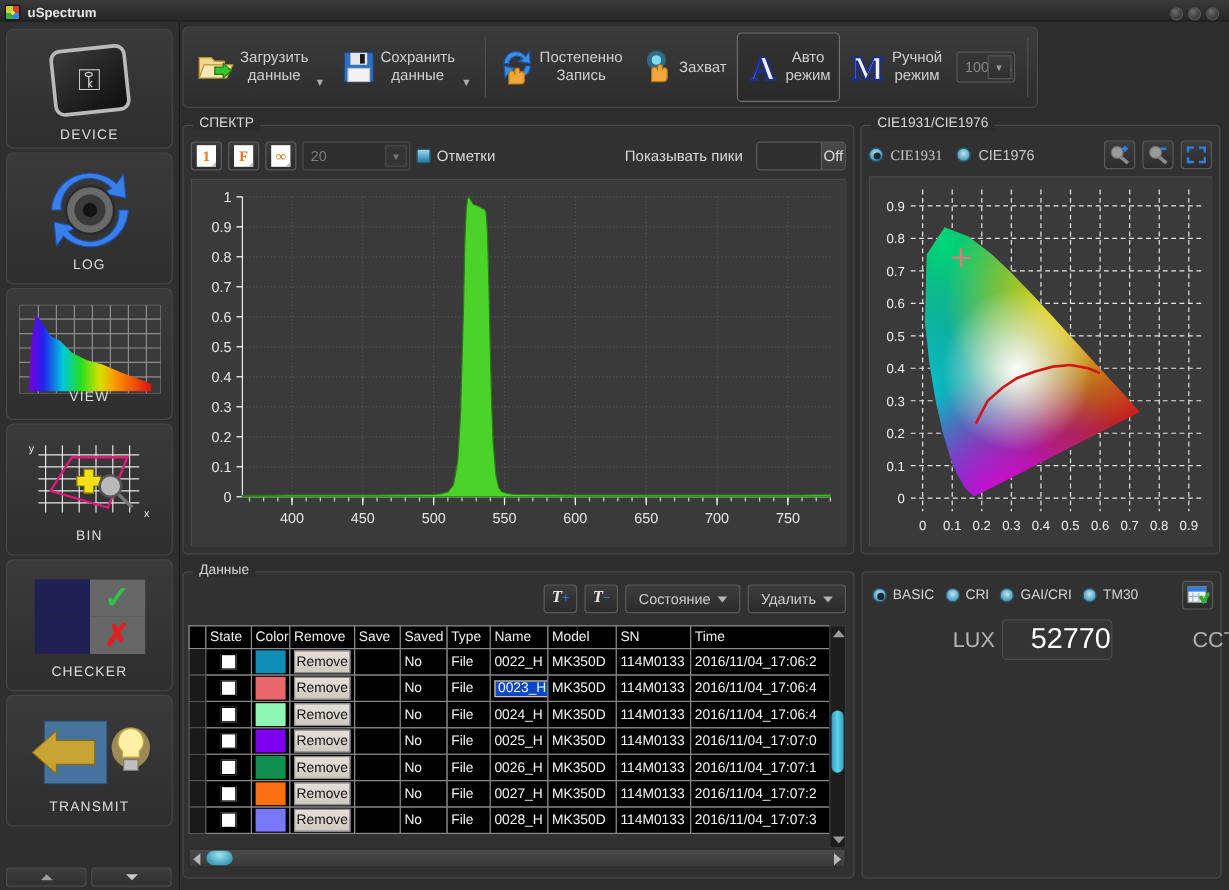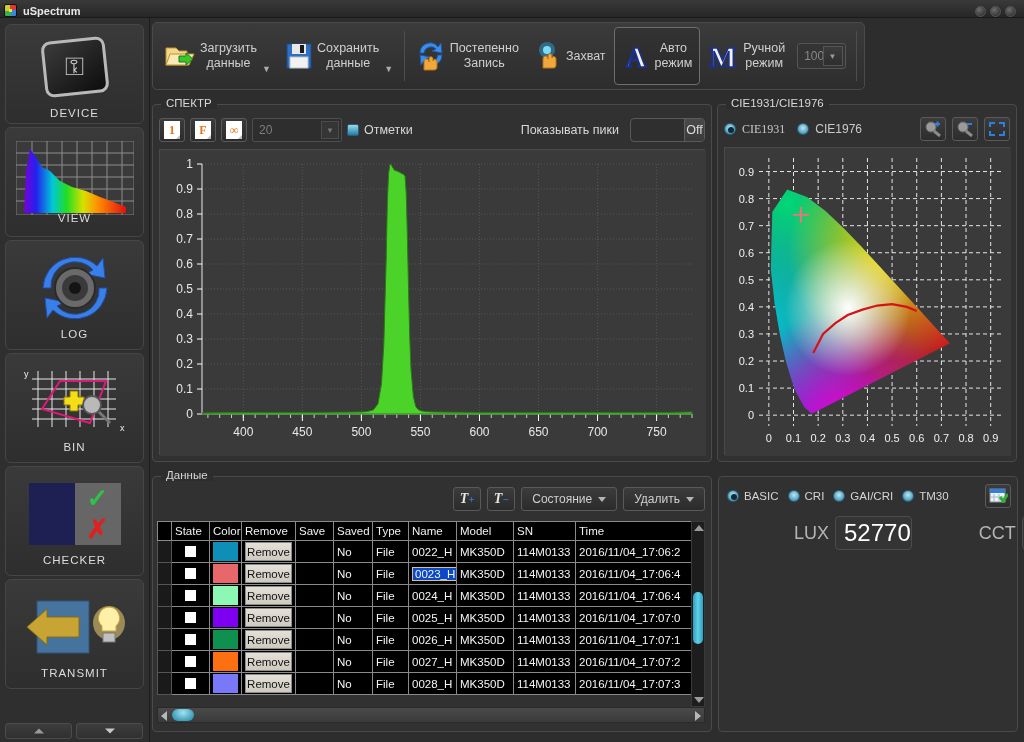--- a/index.html
+++ b/index.html
@@ -209,21 +209,21 @@
   .hscroll .rt { right:3px; border-left:6px solid #b8b8b8; }
 
   
   #grp-meas { left:718px; top:476px; width:300px; height:256px; }
   .meas-top { position:absolute; left:8px; top:8px; width:284px; height:22px; display:flex; align-items:center; gap:5px; font-size:11.5px; }
   .meas-list { position:absolute; left:6px; top:34px; width:288px; height:214px; display:flex; flex-direction:row; justify-content:space-between; padding:4px 0; }
   .meas-row { display:flex; align-items:center; height:36px; }
   .meas-row .mlabel { width:110px; text-align:right; padding-right:6px; color:#b4b4b4; font-size:18px; }
   .meas-row .mval {
     flex:1; height:34px; border:1px solid #4c4c4c; border-radius:4px;
-    background:#343434; color:#fff; font-size:24px; display:flex; align-items:center; padding-left:8px;
+    background:#343434; color:#fff; font-size:24px; display:flex; align-items:center; padding-left:23px;
   }
   .svg-ico { display:block; }
 </style>
 </head>
 <body>
 
 <div class="app">
 
   <div class="titlebar">
     <div class="tb-logo"></div>
@@ -237,20 +237,33 @@
 
   <div class="sidebar">
 
     <div class="side-item" style="height:100px;margin-top:2px;">
       <div class="glyph">
         <div class="ic-device">
             <span class="usb">⚿</span>
           </div>
       </div>
       <div class="lbl">DEVICE</div>
+    </div>
+
+    <div class="side-item">
+      <div class="glyph">
+        <svg class="svg-ico" width="80" height="72" viewBox="0 0 80 72">
+          <path d="M8 36 A32 32 0 0 1 62 14 L68 6 L70 26 L50 22 L58 18 A24 24 0 0 0 16 36 Z" fill="#3a7ee8" stroke="#1d4fa8"></path>
+          <path d="M72 36 A32 32 0 0 1 18 58 L12 66 L10 46 L30 50 L22 54 A24 24 0 0 0 64 36 Z" fill="#3a7ee8" stroke="#1d4fa8"></path>
+          <circle cx="40" cy="36" r="20" fill="#6a6a6a" stroke="#2a2a2a" stroke-width="2"></circle>
+          <circle cx="40" cy="36" r="13" fill="#3a3a3a"></circle>
+          <circle cx="40" cy="36" r="6" fill="#141414"></circle>
+        </svg>
+      </div>
+      <div class="lbl">LOG</div>
     </div>
 
     <div class="side-item">
       <div class="glyph">
         <svg class="svg-ico" width="118" height="74" viewBox="0 0 118 74">
           <rect x="0" y="0" width="118" height="74" fill="#3a3a3a" stroke="#7d7d7d"></rect>
           <g stroke="#8d8d8d" stroke-width="1">
             <path d="M16 0V74M31 0V74M46 0V74M61 0V74M76 0V74M91 0V74M106 0V74"></path>
             <path d="M0 12H118M0 24H118M0 36H118M0 48H118M0 60H118"></path>
           </g>
@@ -262,33 +275,20 @@
                 <stop offset="42%" stop-color="#22dd22"></stop>
               <stop offset="58%" stop-color="#d8e000"></stop>
                 <stop offset="72%" stop-color="#ff9000"></stop>
               <stop offset="100%" stop-color="#e01010"></stop>
             </linearGradient>
           </defs>
           <path d="M8 72 L10 30 L14 8 L20 16 L26 26 L34 30 L44 40 L56 46 L70 50 L84 56 L100 62 L110 66 L110 72 Z" fill="url(#specgrad)"></path>
         </svg>
       </div>
       <div class="lbl" style="margin-top:-4px;">VIEW</div>
-    </div>
-
-    <div class="side-item">
-      <div class="glyph">
-        <svg class="svg-ico" width="80" height="72" viewBox="0 0 80 72">
-          <path d="M8 36 A32 32 0 0 1 62 14 L68 6 L70 26 L50 22 L58 18 A24 24 0 0 0 16 36 Z" fill="#3a7ee8" stroke="#1d4fa8"></path>
-          <path d="M72 36 A32 32 0 0 1 18 58 L12 66 L10 46 L30 50 L22 54 A24 24 0 0 0 64 36 Z" fill="#3a7ee8" stroke="#1d4fa8"></path>
-          <circle cx="40" cy="36" r="20" fill="#6a6a6a" stroke="#2a2a2a" stroke-width="2"></circle>
-          <circle cx="40" cy="36" r="13" fill="#3a3a3a"></circle>
-          <circle cx="40" cy="36" r="6" fill="#141414"></circle>
-        </svg>
-      </div>
-      <div class="lbl">LOG</div>
     </div>
 
     <div class="side-item">
       <div class="glyph">
         <svg class="svg-ico" width="110" height="72" viewBox="0 0 110 72">
           <text x="4" y="12" fill="#eee" font-size="9" font-family="Liberation Sans">y</text>
           <text x="100" y="66" fill="#eee" font-size="9" font-family="Liberation Sans">x</text>
           <g stroke="#e6e6e6" stroke-width="1">
             <path d="M18 6V62M32 6V62M46 6V62M60 6V62M74 6V62M88 6V62"></path>
             <path d="M12 14H96M12 24H96M12 34H96M12 44H96M12 54H96"></path>

